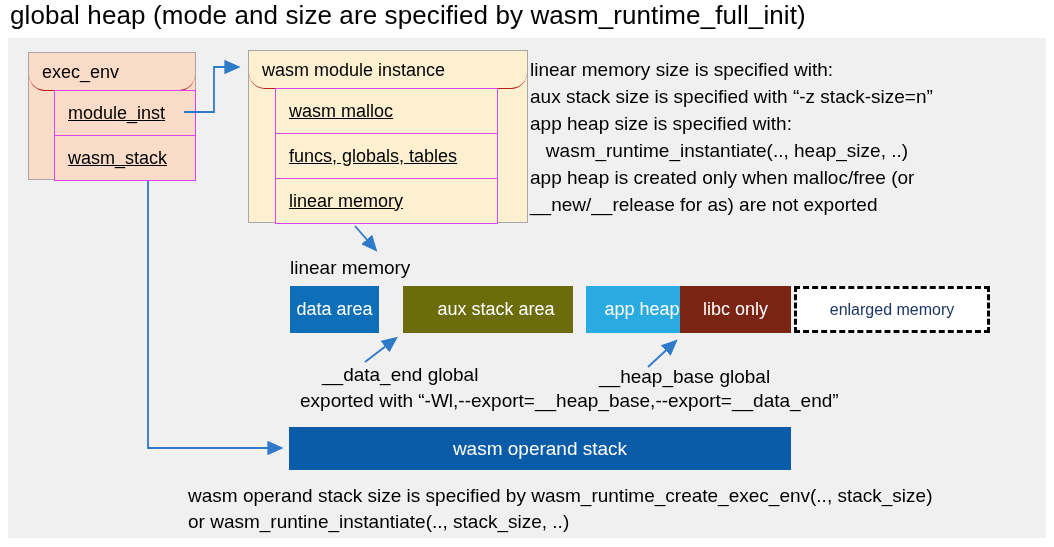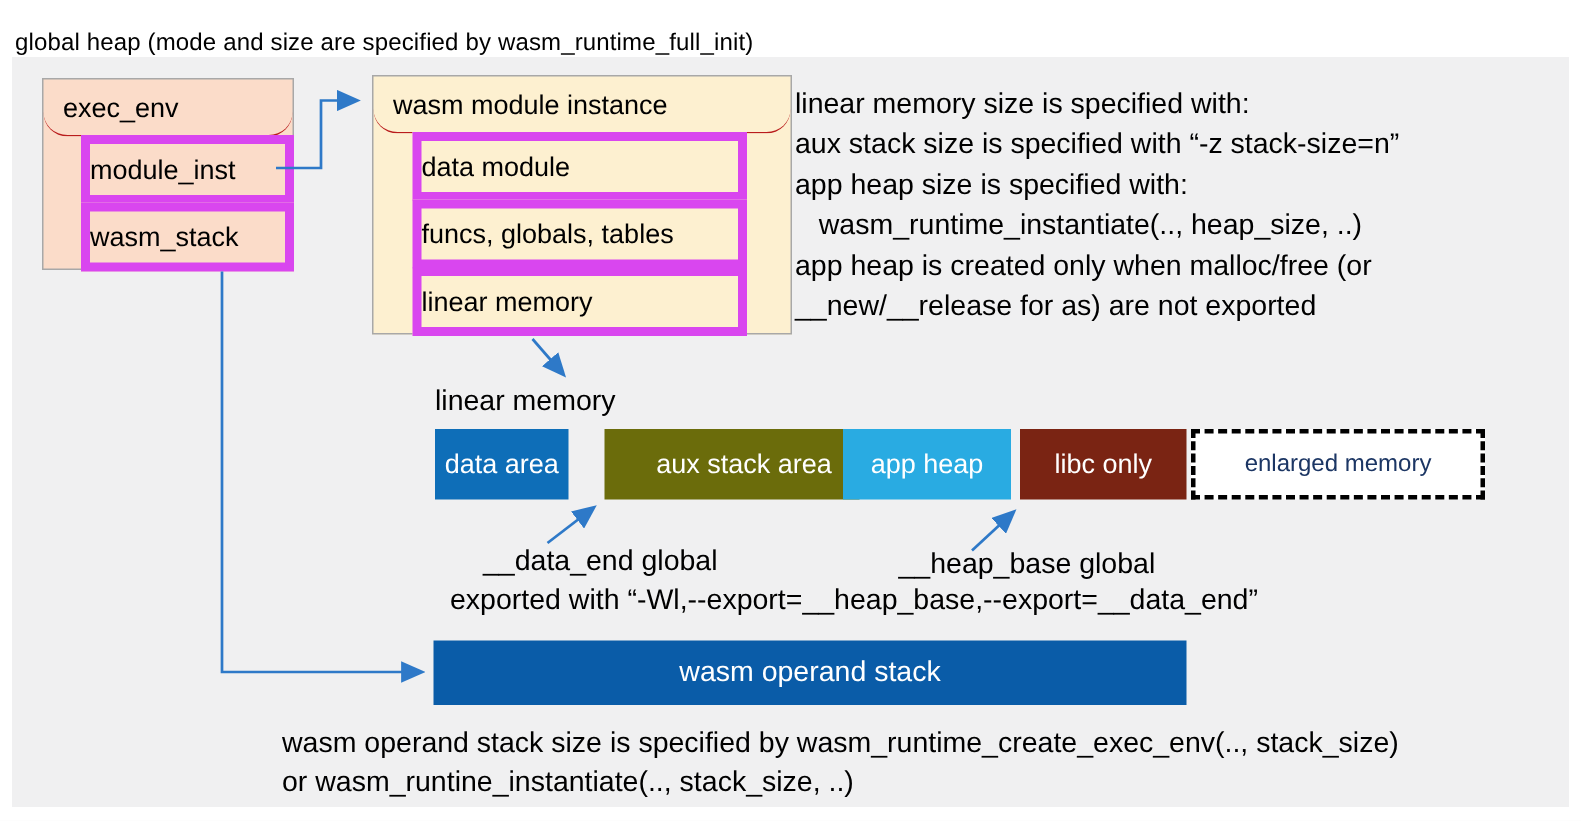--- a/index.html
+++ b/index.html
@@ -2,52 +2,52 @@
 <html><head>
 <meta charset="utf-8">
 <style>
   html,body{margin:0;padding:0;background:#fff;}
   .canvas{
     position:relative;width:1054px;height:547px;overflow:hidden;
     font-family:"Liberation Sans","DejaVu Sans",sans-serif;
     background:#ffffff;color:#000;
   }
   .title{
-    position:absolute;left:10px;top:20px;font-size:16px;font-weight:500;
+    position:absolute;left:10px;top:0;font-size:26px;font-weight:500;
     letter-spacing:.1px;white-space:pre;
   }
   .panel{position:absolute;left:8px;top:38px;width:1038px;height:500px;}
   
   .struct{position:absolute;border:1px solid #a8a8a8;box-sizing:border-box;}
   .struct .hdr{
     position:absolute;left:0;top:0;right:0;height:38px;line-height:38px;
     padding-left:13px;font-size:18px;border-bottom:1px solid #b91c1c;box-sizing:border-box;border-radius:16px;
   }
   .sub{
-    position:absolute;border:6px solid #d946ef;box-sizing:border-box;
-    font-size:18px;display:flex;align-items:center;
+    position:absolute;border:1px solid #d946ef;box-sizing:border-box;
+    font-size:18px;display:flex;align-items:center;padding-left:13px;text-decoration:underline;
   }
   #execEnv{left:28px;top:52px;width:168px;height:128px;}
   #execEnv .sub{left:25px;width:142px;height:46px;}
   #execSub0{top:37px;} #execSub1{top:82px;}
   #modInst{left:248px;top:50px;width:280px;height:173px;}
   #modInst .sub{left:26px;width:223px;height:46px;}
   #miSub0{top:37px;} #miSub1{top:82px;} #miSub2{top:127px;}
   
   .notes{position:absolute;left:530px;top:56px;font-size:19px;line-height:27px;}
   .notes div{white-space:pre-wrap;}
   
   .lm-label{position:absolute;left:290px;top:257px;font-size:19px;}
   .seg{
     position:absolute;top:286px;height:47px;display:flex;align-items:center;
     justify-content:center;color:#fff;font-size:18px;box-sizing:border-box;white-space:nowrap;
   }
   #seg0{left:290px;width:89px;}
   #seg1{left:403px;width:170px;padding-left:16px;}
-  #seg2{left:562px;width:112px;text-align:center;}
+  #seg2{left:586px;width:112px;text-align:center;}
   #seg3{left:680px;width:111px;}
   .enlarged{
     position:absolute;left:794px;top:286px;width:196px;height:47px;box-sizing:border-box;
     border:3px dashed #000;background:#fff;display:flex;align-items:center;
     justify-content:center;font-size:16px;
   }
   
   .ann{position:absolute;font-size:19px;white-space:pre;}
   #annDataEnd{left:322px;top:364px;}
   #annHeapBase{left:599px;top:366px;}
@@ -71,21 +71,21 @@
   <div class="panel" style="background: rgb(240, 240, 241);"></div>
 
   <div class="struct" id="execEnv" style="background: rgb(251, 220, 201);">
     <div class="hdr">exec_env</div>
     <div class="sub" id="execSub0" style="background: rgb(251, 220, 201);">module_inst</div>
     <div class="sub" id="execSub1" style="background: rgb(251, 220, 201);">wasm_stack</div>
   </div>
 
   <div class="struct" id="modInst" style="background: rgb(253, 240, 208);">
     <div class="hdr">wasm module instance</div>
-    <div class="sub" id="miSub0" style="background: rgb(253, 240, 208);">data module</div>
+    <div class="sub" id="miSub0" style="background: rgb(253, 240, 208);">wasm malloc</div>
     <div class="sub" id="miSub1" style="background: rgb(253, 240, 208);">funcs, globals, tables</div>
     <div class="sub" id="miSub2" style="background: rgb(253, 240, 208);">linear memory</div>
   </div>
 
   <div class="notes">
     <div>linear memory size is specified with:</div>
     <div>aux stack size is specified with “-z stack-size=n”</div>
     <div>app heap size is specified with:</div>
     <div>   wasm_runtime_instantiate(.., heap_size, ..)</div>
     <div>app heap is created only when malloc/free (or</div>

